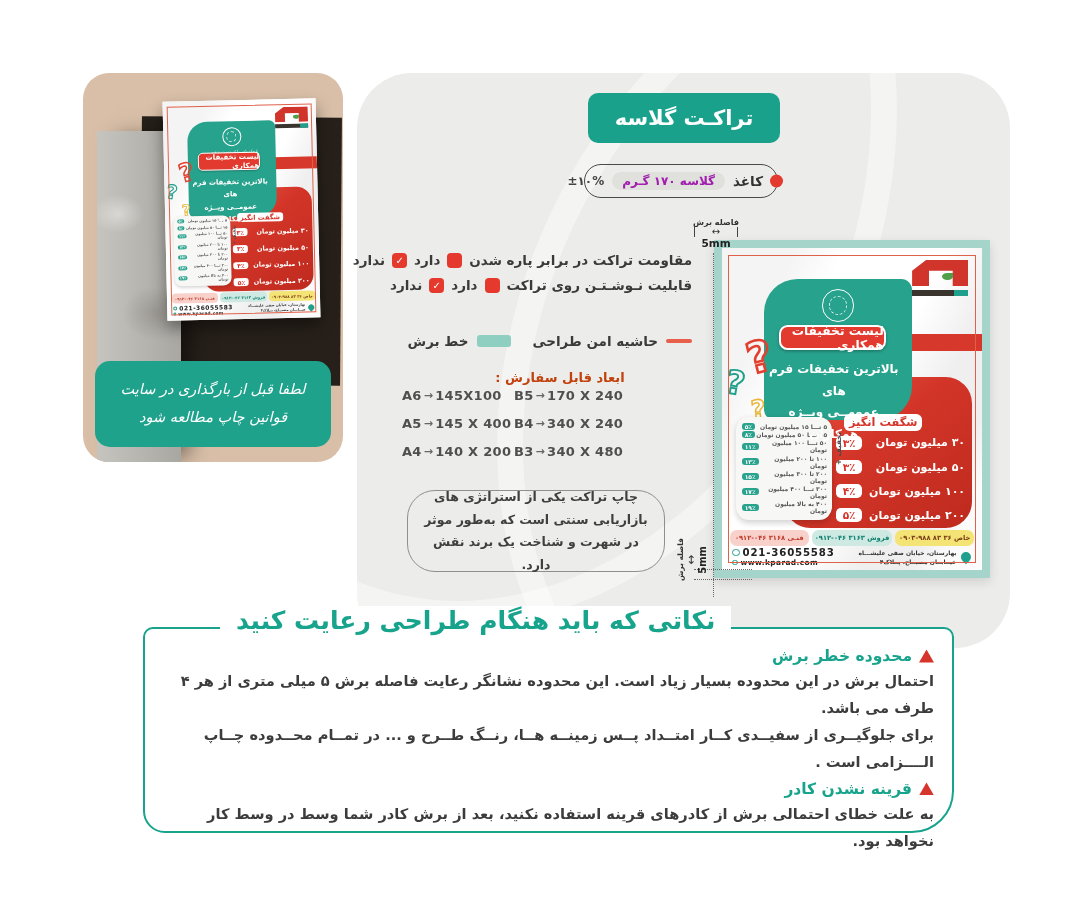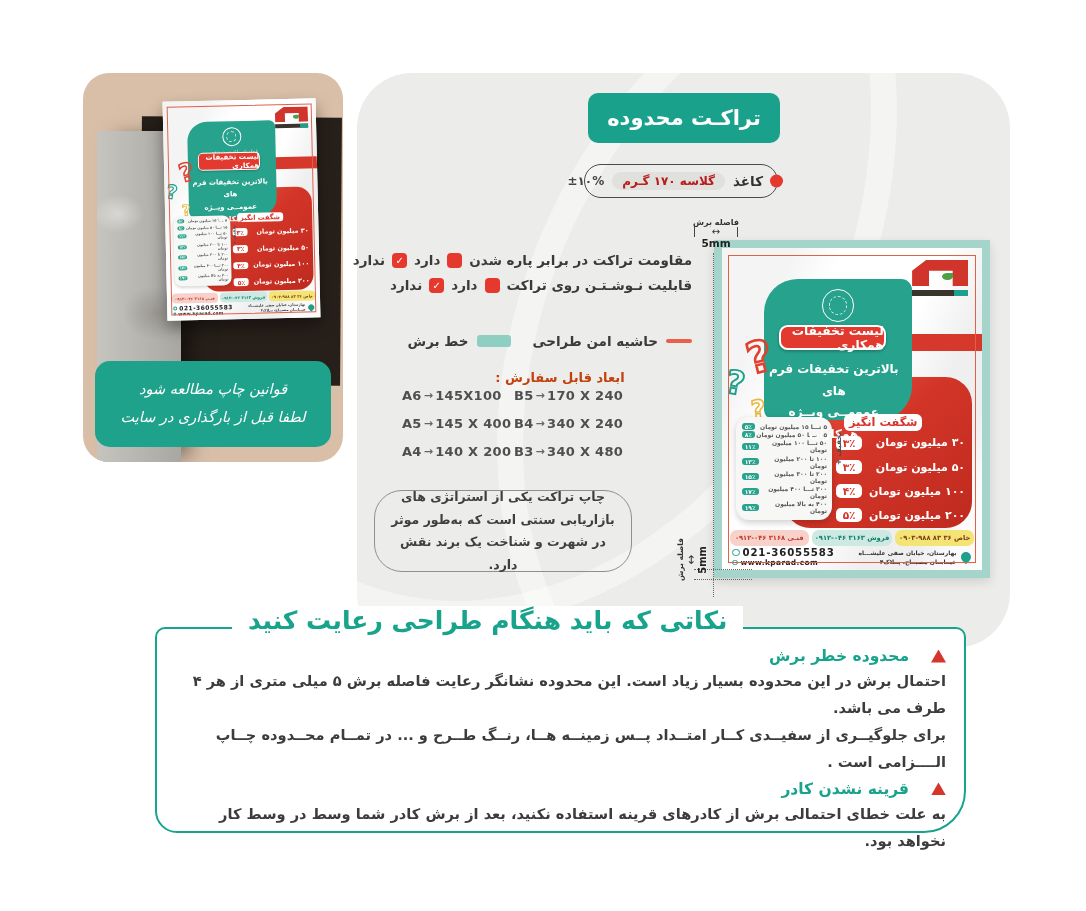--- a/index.html
+++ b/index.html
@@ -144,53 +144,53 @@
   .title-box{ position:absolute; left:588px; top:93px; width:192px; height:50px;
     background:#19a18c; border-radius:10px; color:#fff; font-size:21px; font-weight:bold;
     display:flex; align-items:center; justify-content:center; z-index:1; }
   .paper-pill{ position:absolute; left:584px; top:164px; width:194px; height:34px;
     border:1.6px solid #4a4a4a; border-radius:17px; background:transparent;
     display:flex; align-items:center; gap:8px; padding:0 14px 0 10px; z-index:1; }
   .paper-dot{ position:absolute; right:-6px; top:50%; transform:translateY(-50%);
     width:13px; height:13px; background:#e3392e; border-radius:50%; }
   .paper-label{ font-size:13.5px; font-weight:bold; color:#333; }
   .paper-val{ background:#e0e0dd; border-radius:12px; padding:2px 10px;
-    font-size:12px; font-weight:bold; color:#b91c1c; white-space:nowrap; }
+    font-size:12px; font-weight:bold; color:#a21caf; white-space:nowrap; }
   .paper-tol{ font-size:12px; font-weight:bold; color:#444; direction:ltr; }
 
   .features{ position:absolute; right:394px; top:252px; z-index:1; }
   .feat-row{ display:flex; align-items:center; gap:7px; margin-bottom:9px;
     font-size:13.5px; font-weight:bold; color:#3a3a3a; }
   .cbox{ width:15px; height:15px; background:#e6392e; border-radius:4px; flex:0 0 auto;
     display:flex; align-items:center; justify-content:center; color:#fff; font-size:10px; }
   .legend-row{ position:absolute; right:394px; top:333px; display:flex; align-items:center;
     gap:8px; font-size:13.5px; font-weight:bold; color:#3a3a3a; z-index:1; }
   .dash-red{ width:26px; height:4px; background:#e8604a; border-radius:2px; }
   .swatch-teal{ width:34px; height:12px; background:#8fcfc2; border-radius:3px; margin-right:14px; }
 
   .sizes-title{ position:absolute; left:460px; top:370px; width:200px; text-align:center;
     font-size:13px; font-weight:bold; color:#c2410c; z-index:1; }
   .sizes-grid{ position:absolute; left:402px; top:388px; display:grid;
     grid-template-columns:112px 128px; row-gap:13px; direction:ltr; z-index:1; }
   .size-item{ display:flex; align-items:center; gap:2px;
     font-size:13px; font-weight:bold; color:#4f4f4f; letter-spacing:.3px; }
   .size-item .arr{ font-size:11px; color:#666; }
 
-  .note-box{ position:absolute; left:374px; top:490px; width:258px; height:82px;
+  .note-box{ position:absolute; left:407px; top:490px; width:258px; height:82px;
     border:1.5px solid #8f8f8c; border-radius:28px; display:flex; align-items:center;
     justify-content:center; text-align:center; padding:0 16px;
     font-size:12.5px; font-weight:bold; color:#3f3f3f; line-height:1.8; z-index:1; }
 
   
-  .tips-box{ position:absolute; left:155px; top:627px; width:811px; height:206px;
+  .tips-box{ position:absolute; left:143px; top:627px; width:811px; height:206px;
     border:2.5px solid #17a38c; border-radius:10px 10px 42px 22px; background:#fff; z-index:3;
     padding:14px 18px 0 18px; }
   .tips-title{ position:absolute; top:-23px; left:75px; background:#fff; padding:0 16px;
     font-size:25px; font-weight:bold; color:#17a38c; white-space:nowrap; }
-  .tip-head{ display:flex; align-items:center; gap:22px; color:#17a38c;
+  .tip-head{ display:flex; align-items:center; gap:7px; color:#17a38c;
     font-size:15.5px; font-weight:bold; margin:4px 0 3px; }
   .warn-tri{ width:15px; height:13px; background:#d6352b;
     clip-path:polygon(50% 0,100% 100%,0 100%); position:relative; flex:0 0 auto; }
   .tip-body{ font-size:14.6px; font-weight:bold; color:#3c3c3c; line-height:1.85; text-align:right; }
 </style>
 </head>
 <body>
 
 <div class="gray-panel">
   <div class="swoosh sw1"></div>
@@ -307,26 +307,26 @@
           </span>
         <span class="web">
             <span class="dot-ico"></span>
             <span>www.kparad.com</span>
           </span>
       </div>
     </div>
   </div>
 
   <div class="upload-note">
+    <div>لطفا قبل از بارگذاری در سایت</div>
     <div>قوانین چاپ مطالعه شود</div>
-    <div>لطفا قبل از بارگذاری در سایت</div>
-  </div>
-</div>
-
-<div class="title-box">تراکـت محدوده</div>
+  </div>
+</div>
+
+<div class="title-box">تراکـت گلاسه</div>
 
 <div class="paper-pill">
   <span class="paper-dot"></span>
   <span class="paper-label">کاغذ</span>
   <span class="paper-val">گلاسه ۱۷۰ گـرم</span>
   <span class="paper-tol">±۱۰%</span>
 </div>
 
 <div class="features">
   <div class="feat-row">

